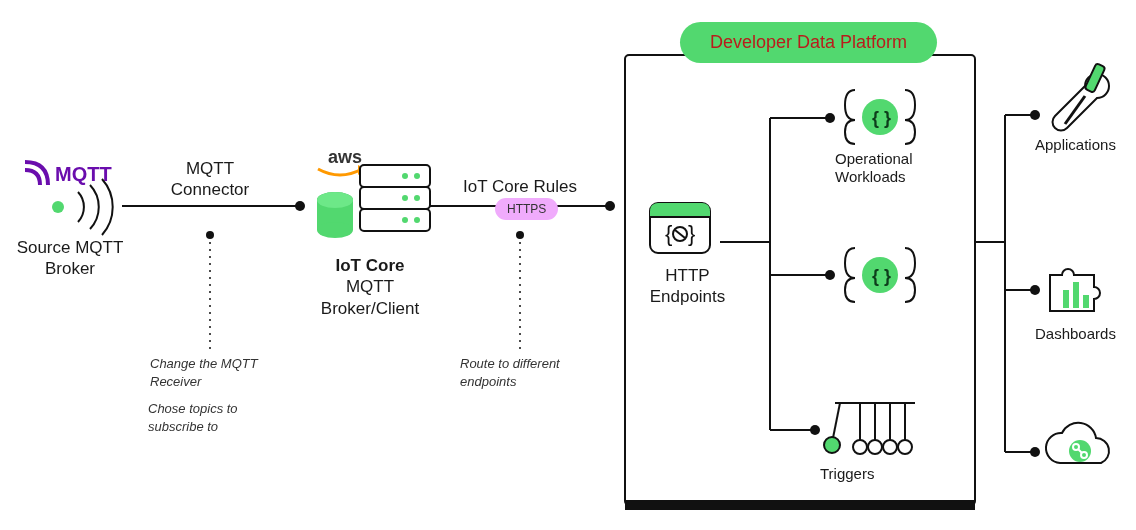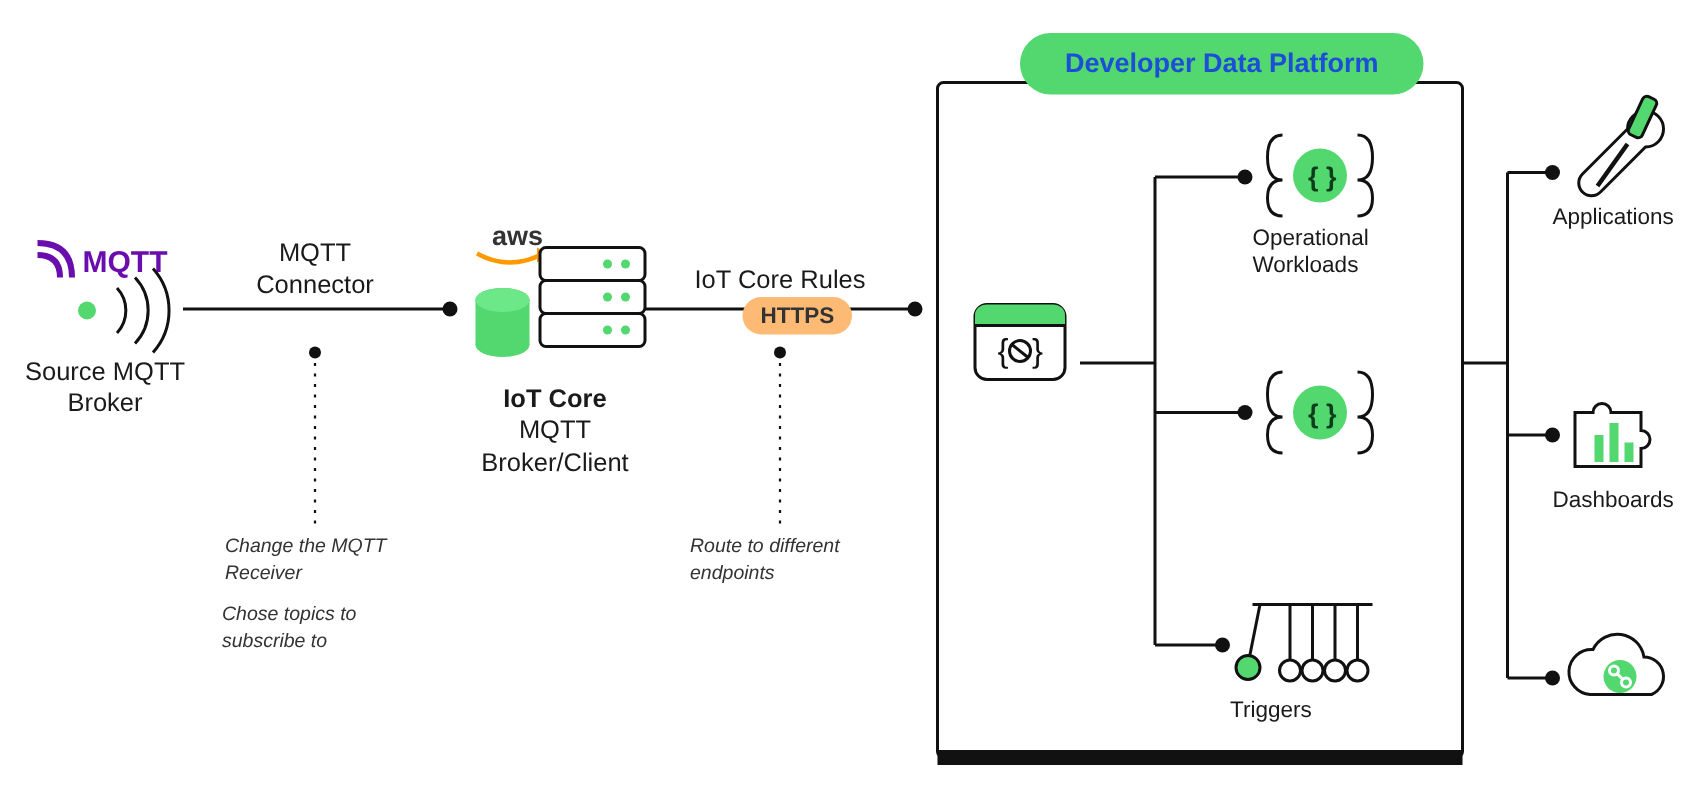--- a/index.html
+++ b/index.html
@@ -1,22 +1,22 @@
 <!DOCTYPE html>
 <html><head>
 <meta charset="utf-8">
 <style>
   html,body{margin:0;padding:0;width:1136px;height:530px;font-family:-apple-system,Helvetica,Arial,sans-serif;color:#1a1a1a;background:#fff}
   svg{display:block}
   .lbl{font-size:17px;text-align:center;line-height:1.25}
   .lbl-sm{font-size:15px;line-height:1.2}
   .note{font-size:13px;font-style:italic;color:#333;line-height:1.35}
   .bold{font-weight:700}
-  .pill{background:#52d86f;color:#1d4ed8;font-weight:700;border-radius:999px;padding:10px 30px;font-size:18px;position:absolute}
-  .https{background:#fdba74;color:#333;font-weight:700;border-radius:999px;padding:4px 12px;font-size:15px;position:absolute}
+  .pill{background:#52d86f;color:#b91c1c;font-weight:400;border-radius:999px;padding:10px 30px;font-size:18px;position:absolute}
+  .https{background:#f0abfc;color:#333;font-weight:400;border-radius:999px;padding:4px 12px;font-size:12px;position:absolute}
   .abs{position:absolute}
 </style>
 </head>
 <body>
 
 <svg class="abs" style="left:0;top:0" width="1136" height="530">
 
   <line x1="122" y1="206" x2="300" y2="206" stroke="#111" stroke-width="2"></line>
   <circle cx="300" cy="206" r="5" fill="#111"></circle>
 
@@ -128,20 +128,22 @@
     <rect x="10" y="8" width="60" height="50" rx="8" fill="#fff" stroke="#111" stroke-width="2"></rect>
     <rect x="10" y="8" width="60" height="14" rx="8" fill="#52d86f"></rect>
     <rect x="10" y="16" width="60" height="6" fill="#52d86f"></rect>
     <line x1="10" y1="22" x2="70" y2="22" stroke="#111" stroke-width="2"></line>
 
     <text x="25" y="46" font-size="22" fill="#111">{</text>
     <text x="48" y="46" font-size="22" fill="#111">}</text>
     <circle cx="40" cy="39" r="7" fill="none" stroke="#111" stroke-width="2"></circle>
     <line x1="35" y1="35" x2="45" y2="43" stroke="#111" stroke-width="2"></line>
   </svg>
+  <div class="lbl" style="white-space:pre">HTTP
+Endpoints</div>
 </div>
 
 <div class="abs" style="left:835px;top:80px;width:120px">
   <svg width="90" height="70">
     <path d="M20 10 Q10 10 10 25 Q10 40 20 40 Q10 40 10 52 Q10 64 20 64" fill="none" stroke="#111" stroke-width="2"></path>
     <path d="M70 10 Q80 10 80 25 Q80 40 70 40 Q80 40 80 52 Q80 64 70 64" fill="none" stroke="#111" stroke-width="2"></path>
     <circle cx="45" cy="37" r="18" fill="#52d86f"></circle>
     <text x="37" y="44" font-size="18" fill="#0d3d1b" font-weight="600">{ }</text>
   </svg>
   <div class="lbl-sm" style="white-space:pre">Operational

